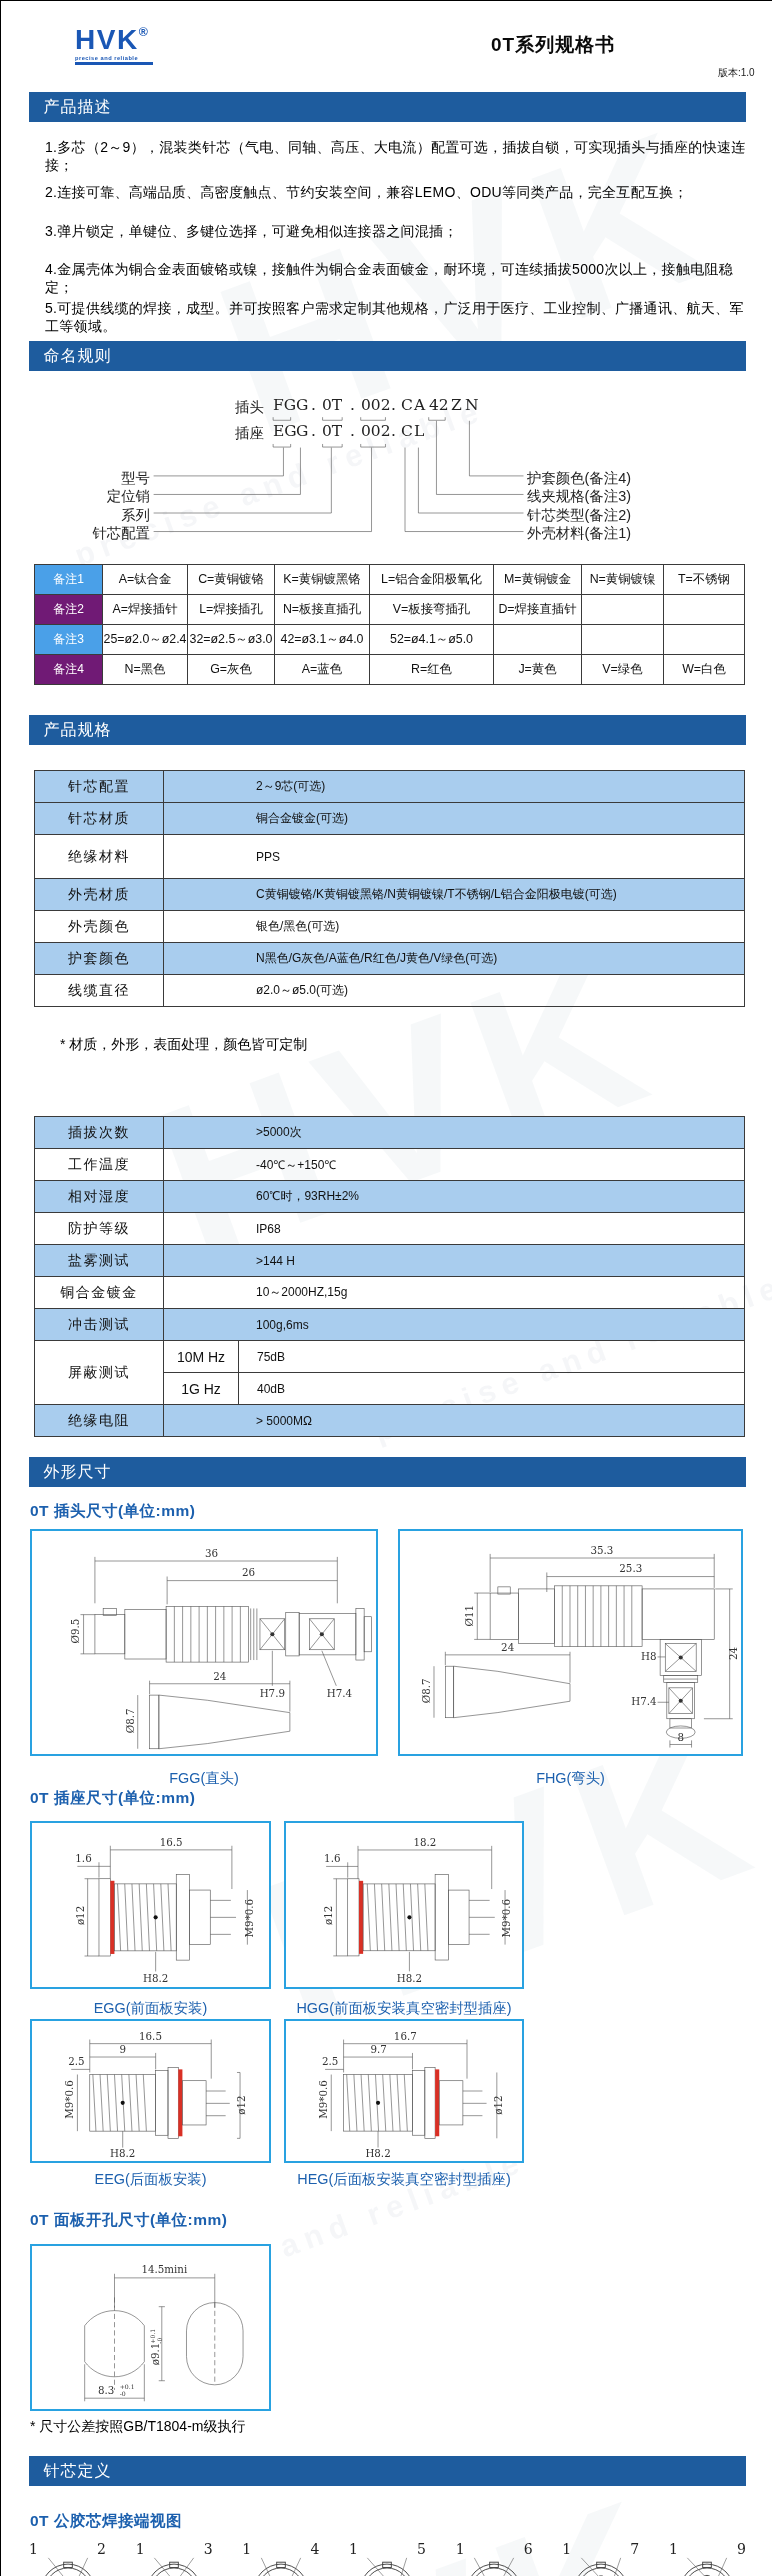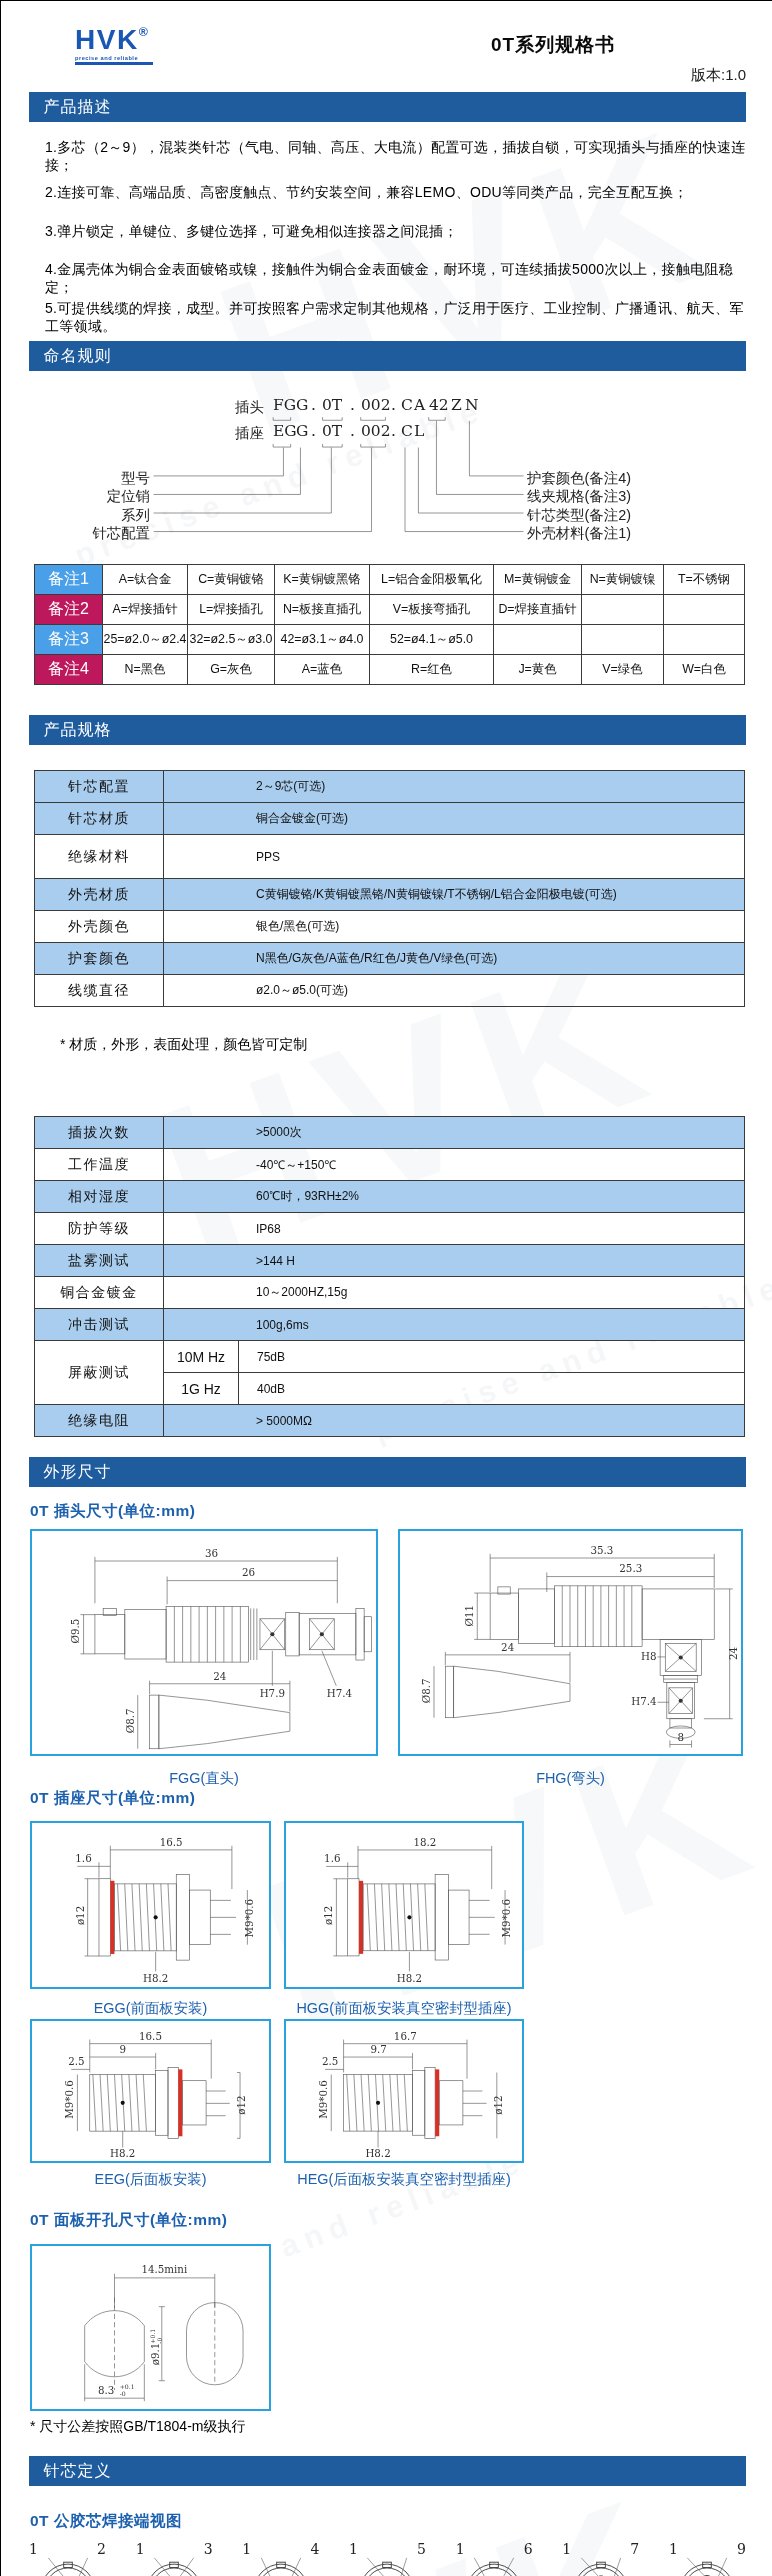--- a/index.html
+++ b/index.html
@@ -8,39 +8,39 @@
   .wm{position:absolute;z-index:0;color:rgba(110,130,155,0.06);font-weight:bold;pointer-events:none;white-space:nowrap;}
   .wm-big{font-size:216px;transform:rotate(-20deg);letter-spacing:15.5px;}
   .wm-sm{font-size:31px;transform:rotate(-20deg);letter-spacing:7.2px;color:rgba(110,130,155,0.07);}
   .abs{position:absolute;}
   
   .logo-text{font-size:28px;font-weight:bold;color:#1a57b5;letter-spacing:1.5px;line-height:1;}
   .logo-reg{font-size:12.4px;color:#1a57b5;vertical-align:top;}
   .logo-tag{font-size:5.7px;color:#1a57b5;font-weight:bold;letter-spacing:0.5px;margin-top:1px;}
   .logo-bar{width:78px;height:3.1px;background:#1a57b5;margin-top:1px;}
   .doc-title{font-size:19px;font-weight:bold;color:#0a0a0a;letter-spacing:1px;}
-  .version{font-size:15px;color:#222;}
+  .version{font-size:10px;color:#222;margin-left:27px;}
   
   .secbar{position:absolute;left:28px;width:717px;height:30px;background:#1e5c9e;color:#fff;
           font-size:16px;display:flex;align-items:center;padding-left:14.4px;box-sizing:border-box;letter-spacing:1px;}
   .bluehead{position:absolute;font-size:15.5px;font-weight:bold;color:#1c60ae;letter-spacing:0.5px;}
   .bodytext{font-size:14px;color:#000;letter-spacing:0.3px;}
   .notetext{position:absolute;font-size:14px;color:#000;}
   
   .ncode{position:absolute;font-family:"DejaVu Serif",serif;font-size:15.5px;color:#222;}
   .nlabel{position:absolute;font-size:14.4px;color:#222;}
   .nlabel.r{text-align:left;}
   .nlabel.l{width:118px;text-align:right;}
   
   table{border-collapse:collapse;table-layout:fixed;}
   td,th{border:1px solid #3a3a3a;font-weight:normal;padding:0;overflow:hidden;}
   .rowblue{background:#a9cdee;}
-  .remlab{color:#fff;font-size:16px;text-align:center;vertical-align:middle;}
+  .remlab{color:#fff;font-size:12px;text-align:center;vertical-align:middle;}
   .rem-light{background:#4aa0e8;}
-  .rem-dark{background:#be185d;}
+  .rem-dark{background:#701a75;}
   .remcell{font-size:12.4px;text-align:center;vertical-align:middle;background:#fff;}
   .speclab{font-size:14px;text-align:center;vertical-align:middle;letter-spacing:1.5px;}
   .specval{font-size:12px;vertical-align:middle;padding-left:92px;}
   .pt-lab{font-size:14px;text-align:center;vertical-align:middle;}
   
   .dbox{position:absolute;border:2.1px solid #29a2e1;background:#fff;box-sizing:border-box;}
   .dcap{position:absolute;font-size:14.4px;color:#1c60ae;text-align:center;}
   svg text{font-family:"DejaVu Serif",serif;fill:#333;}
   .dim{font-size:20px;}
   .dimv{font-size:20px;}

